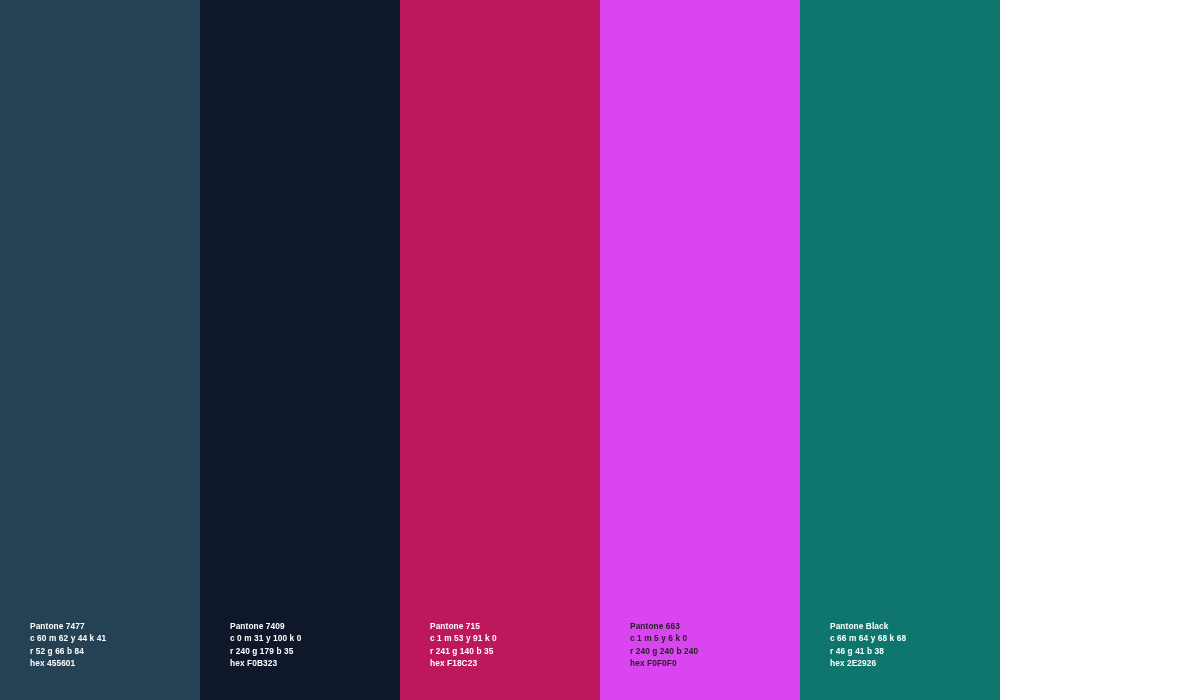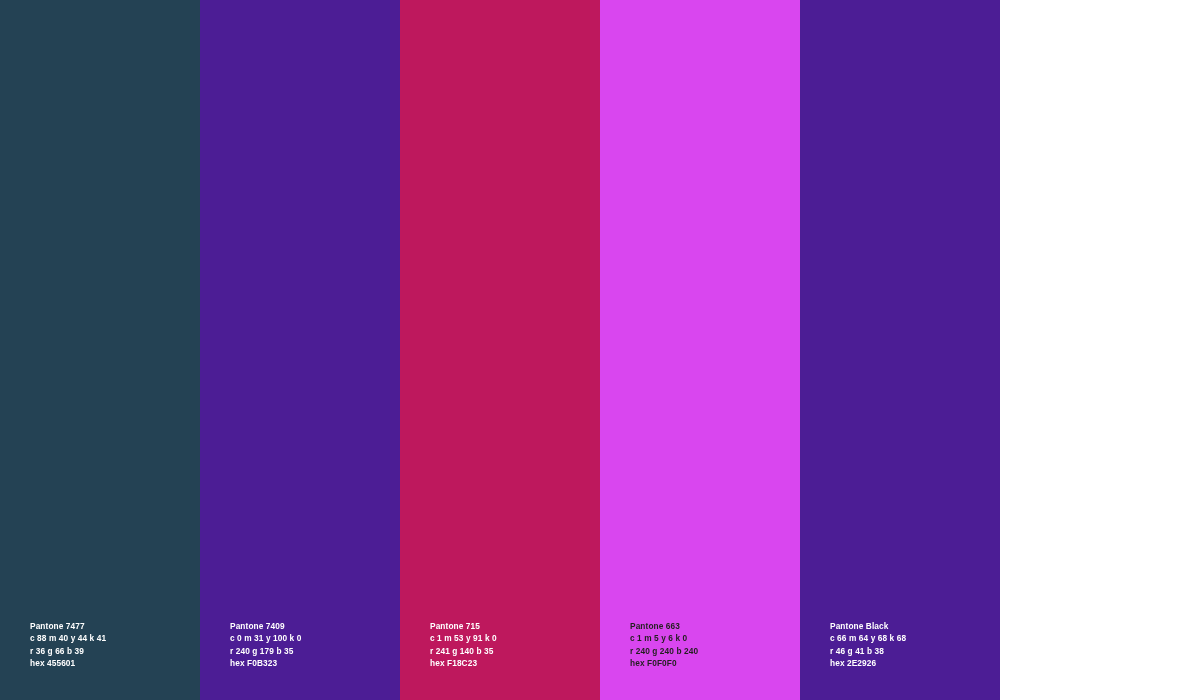--- a/index.html
+++ b/index.html
@@ -48,27 +48,27 @@
   }
 </style>
 </head>
 <body style="background-color: rgb(255, 255, 255);">
 
 <div class="palette">
 
   <div class="swatch" style="background-color: rgb(36, 66, 84); color: rgb(255, 255, 255);">
     <div class="swatch-info">
       <span class="swatch-line swatch-name">Pantone 7477</span>
-      <span class="swatch-line">c 88 m 40 y 44 k 41</span>
-      <span class="swatch-line">r 36 g 66 b 39</span>
+      <span class="swatch-line">c 60 m 62 y 44 k 41</span>
+      <span class="swatch-line">r 52 g 66 b 84</span>
       <span class="swatch-line">hex 455601</span>
     </div>
   </div>
 
-  <div class="swatch" style="background-color: #4c1d95; color: rgb(255, 255, 255);">
+  <div class="swatch" style="background-color: #0f172a; color: rgb(255, 255, 255);">
     <div class="swatch-info">
       <span class="swatch-line swatch-name">Pantone 7409</span>
       <span class="swatch-line">c 0 m 31 y 100 k 0</span>
       <span class="swatch-line">r 240 g 179 b 35</span>
       <span class="swatch-line">hex F0B323</span>
     </div>
   </div>
 
 
   <div class="swatch" style="background-color: #be185d; color: rgb(255, 255, 255);">
@@ -82,21 +82,21 @@
 
   <div class="swatch" style="background-color: #d946ef; color: rgb(35, 31, 32);">
     <div class="swatch-info">
       <span class="swatch-line swatch-name">Pantone 663</span>
       <span class="swatch-line">c 1 m 5 y 6 k 0</span>
       <span class="swatch-line">r 240 g 240 b 240</span>
       <span class="swatch-line">hex F0F0F0</span>
     </div>
   </div>
 
-  <div class="swatch" style="background-color: #4c1d95; color: rgb(255, 255, 255);">
+  <div class="swatch" style="background-color: #0f766e; color: rgb(255, 255, 255);">
     <div class="swatch-info">
       <span class="swatch-line swatch-name">Pantone Black</span>
       <span class="swatch-line">c 66 m 64 y 68 k 68</span>
       <span class="swatch-line">r 46 g 41 b 38</span>
       <span class="swatch-line">hex 2E2926</span>
     </div>
   </div>
 
 </div>
 

